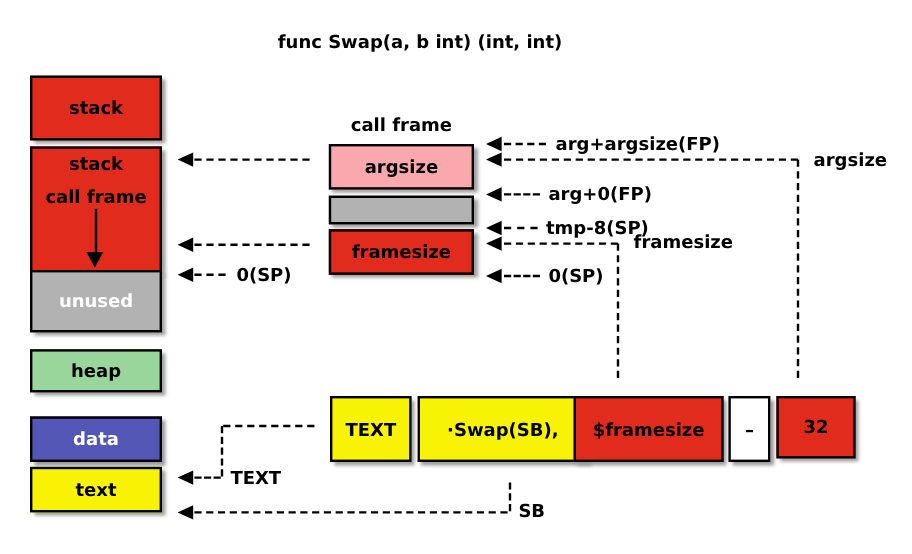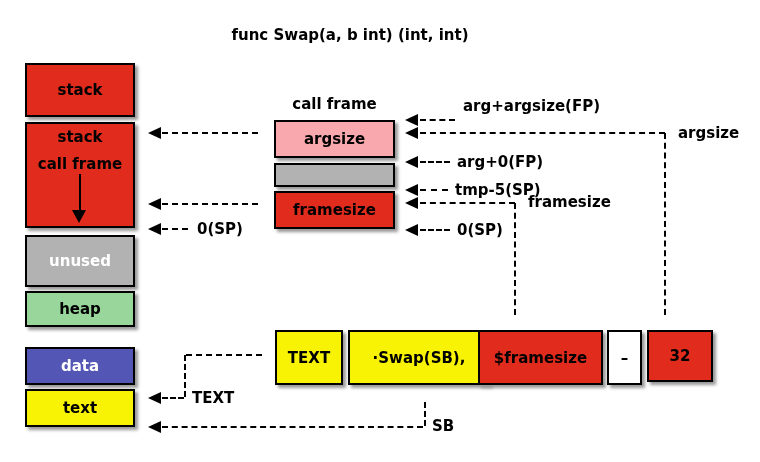--- a/index.html
+++ b/index.html
@@ -58,21 +58,21 @@
     <span>stack</span>
   </div>
 
   <div class="box c-red" style="left:25px; top:122px; width:110px; height:106px;">
     <span class="inner-lbl" style="top:4px;">stack</span>
     <span class="inner-lbl" style="top:31px;">call frame</span>
     <span class="sline" style="left:52px; top:50px; height:38px;"></span>
     <span class="arrow-s" style="left:45px; top:86px;"></span>
   </div>
 
-  <div class="box c-gray t-white" style="left:25px; top:235px; width:110px; height:52px;">
+  <div class="box c-gray t-white" style="left:25px; top:225px; width:110px; height:52px;">
     <span>unused</span>
   </div>
 
   <div class="box c-green" style="left:25px; top:291px; width:110px; height:36px;">
     <span>heap</span>
   </div>
 
   <div class="box c-blue t-white" style="left:25px; top:347px; width:110px; height:38px;">
     <span>data</span>
   </div>
@@ -88,34 +88,34 @@
   </div>
 
   <div class="box c-gray" style="left:274px; top:163px; width:121px; height:24px;"></div>
 
   <div class="box c-red" style="left:274px; top:191px; width:121px; height:38px;">
     <span>framesize</span>
   </div>
 
   <span class="arrow-w" style="left:405px; top:114px;"></span>
   <span class="hline" style="left:420px; top:119px; width:35px;"></span>
-  <div class="lbl" style="left:463px; top:98px;">arg+argsize(FP)</div>
+  <div class="lbl" style="left:463px; top:112px;">arg+argsize(FP)</div>
 
   <span class="arrow-w" style="left:405px; top:127px;"></span>
   <span class="hline" style="left:420px; top:132px; width:245px;"></span>
   <span class="vline" style="left:664px; top:133px; height:182px;"></span>
   <div class="lbl" style="left:678px; top:125px;">argsize</div>
 
   <span class="arrow-w" style="left:405px; top:156px;"></span>
   <span class="hline" style="left:420px; top:161px; width:30px;"></span>
   <div class="lbl" style="left:457px; top:154px;">arg+0(FP)</div>
 
   <span class="arrow-w" style="left:405px; top:184px;"></span>
   <span class="hline" style="left:420px; top:189px; width:28px;"></span>
-  <div class="lbl" style="left:455px; top:182px;">tmp-5(SP)</div>
+  <div class="lbl" style="left:455px; top:182px;">tmp-8(SP)</div>
 
   <span class="arrow-w" style="left:405px; top:197px;"></span>
   <span class="hline" style="left:420px; top:202px; width:95px;"></span>
   <span class="vline" style="left:514px; top:203px; height:112px;"></span>
   <div class="lbl" style="left:528px; top:194px;">framesize</div>
 
   <span class="arrow-w" style="left:405px; top:224px;"></span>
   <span class="hline" style="left:420px; top:229px; width:30px;"></span>
   <div class="lbl" style="left:457px; top:222px;">0(SP)</div>
 

